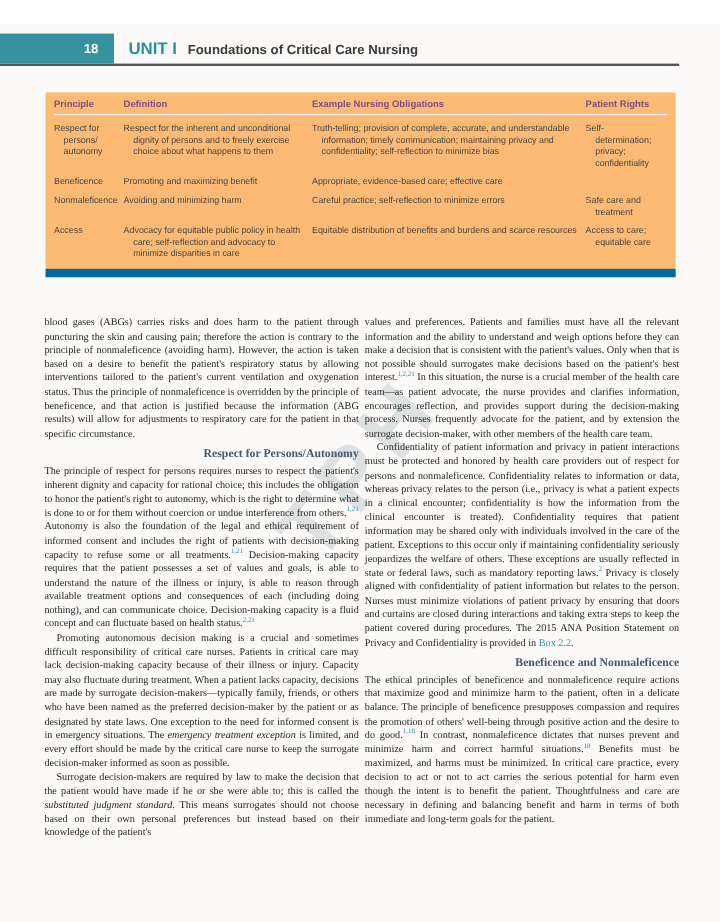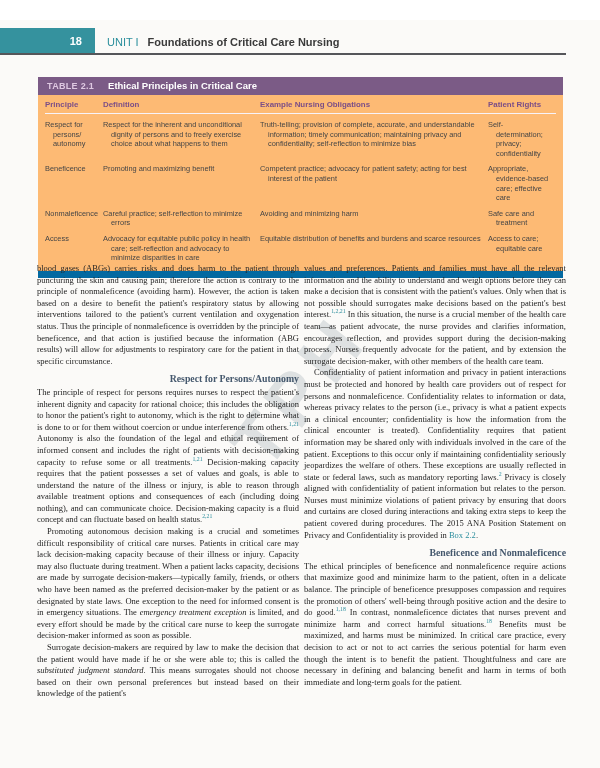--- a/index.html
+++ b/index.html
@@ -5,21 +5,21 @@
   html,body{margin:0;padding:0;}
   .page{position:relative;width:600px;height:768px;background:#fbfaf8;overflow:hidden;
         font-family:"Liberation Sans",sans-serif;color:#262626;margin-top:20px;}
 
   
   .pagehead{position:absolute;top:8px;left:0;width:566px;height:27px;
             display:flex;align-items:flex-end;border-bottom:2px solid #55565a;box-sizing:border-box;}
   .pagenum-block{width:95px;height:25px;background:#35929e;display:flex;align-items:center;
                  justify-content:flex-end;padding-right:13px;box-sizing:border-box;}
   .pagenum-block span{color:#ffffff;font-size:11px;font-weight:bold;}
-  .unit-label{margin-left:12px;padding-bottom:5px;color:#2b8f9c;font-size:11px;font-weight:normal;text-align:right;}
+  .unit-label{margin-left:12px;padding-bottom:5px;color:#2b8f9c;font-size:14px;font-weight:bold;text-align:right;}
   .unit-title{margin-left:9px;padding-bottom:5px;color:#3a3a3a;font-size:11px;font-weight:bold;}
 
   
   .table21{position:absolute;top:57px;left:38px;width:525px;}
   .t-titlebar{background:#7b5b86;display:flex;align-items:baseline;gap:14px;
               padding:3px 9px 4px 9px;}
   .t-label{color:#dfc9e2;font-size:9px;font-weight:bold;letter-spacing:.3px;}
   .t-title{color:#ffffff;font-size:9.5px;font-weight:bold;}
   .t-body{background:#fdba74;border-bottom:7px solid #0369a1;padding:0 7px 8px 7px;}
   .t-row{display:grid;grid-template-columns:58px 157px 228px 68px;}
@@ -54,48 +54,43 @@
     <div class="pagenum-block">
       <span>18</span>
     </div>
     <div class="unit-label">UNIT I</div>
     <div class="unit-title">Foundations of Critical Care Nursing</div>
   </div>
 
   <div class="watermark">TPH</div>
 
   <div class="table21">
-    <div class="t-titlebar">
-      <span class="t-label">TABLE 2.1</span>
-      <span class="t-title">Ethical Principles in Critical Care</span>
-    </div>
     <div class="t-body">
       <div class="t-row t-headrow" id="t-head">
           <div class="t-hcell">Principle</div>
           <div class="t-hcell">Definition</div>
           <div class="t-hcell">Example Nursing Obligations</div>
           <div class="t-hcell">Patient Rights</div>
         </div>
       <div id="t-rows">
           <div class="t-row t-datarow">
             <div class="t-cell">Respect for persons/ autonomy</div>
             <div class="t-cell">Respect for the inherent and unconditional dignity of persons and to freely exercise choice about what happens to them</div>
             <div class="t-cell">Truth-telling; provision of complete, accurate, and understandable information; timely communication; maintaining privacy and confidentiality; self-reflection to minimize bias</div>
             <div class="t-cell">Self-determination; privacy; confidentiality</div>
           </div>
           <div class="t-row t-datarow">
             <div class="t-cell">Beneficence</div>
             <div class="t-cell">Promoting and maximizing benefit</div>
-            <div class="t-cell">Competent practice; advocacy for patient safety; acting for best interest of the patient</div>
             <div class="t-cell">Appropriate, evidence-based care; effective care</div>
           </div>
           <div class="t-row t-datarow">
             <div class="t-cell">Nonmaleficence</div>
+            <div class="t-cell">Avoiding and minimizing harm</div>
             <div class="t-cell">Careful practice; self-reflection to minimize errors</div>
-            <div class="t-cell">Avoiding and minimizing harm</div>
             <div class="t-cell">Safe care and treatment</div>
           </div>
           <div class="t-row t-datarow">
             <div class="t-cell">Access</div>
             <div class="t-cell">Advocacy for equitable public policy in health care; self-reflection and advocacy to minimize disparities in care</div>
             <div class="t-cell">Equitable distribution of benefits and burdens and scarce resources</div>
             <div class="t-cell">Access to care; equitable care</div>
           </div>
         </div>
     </div>

